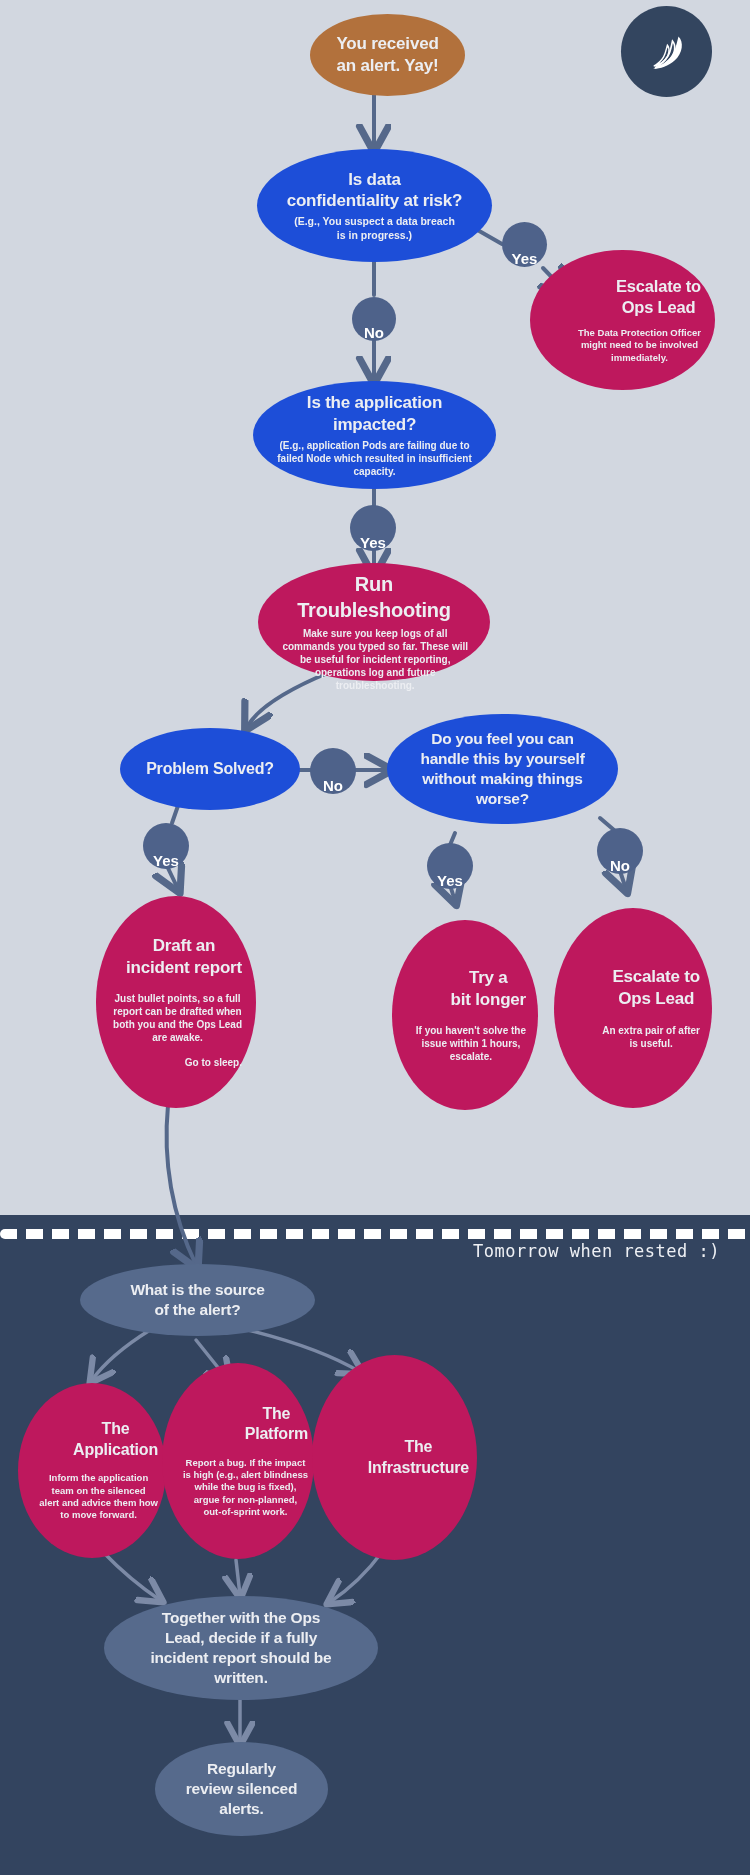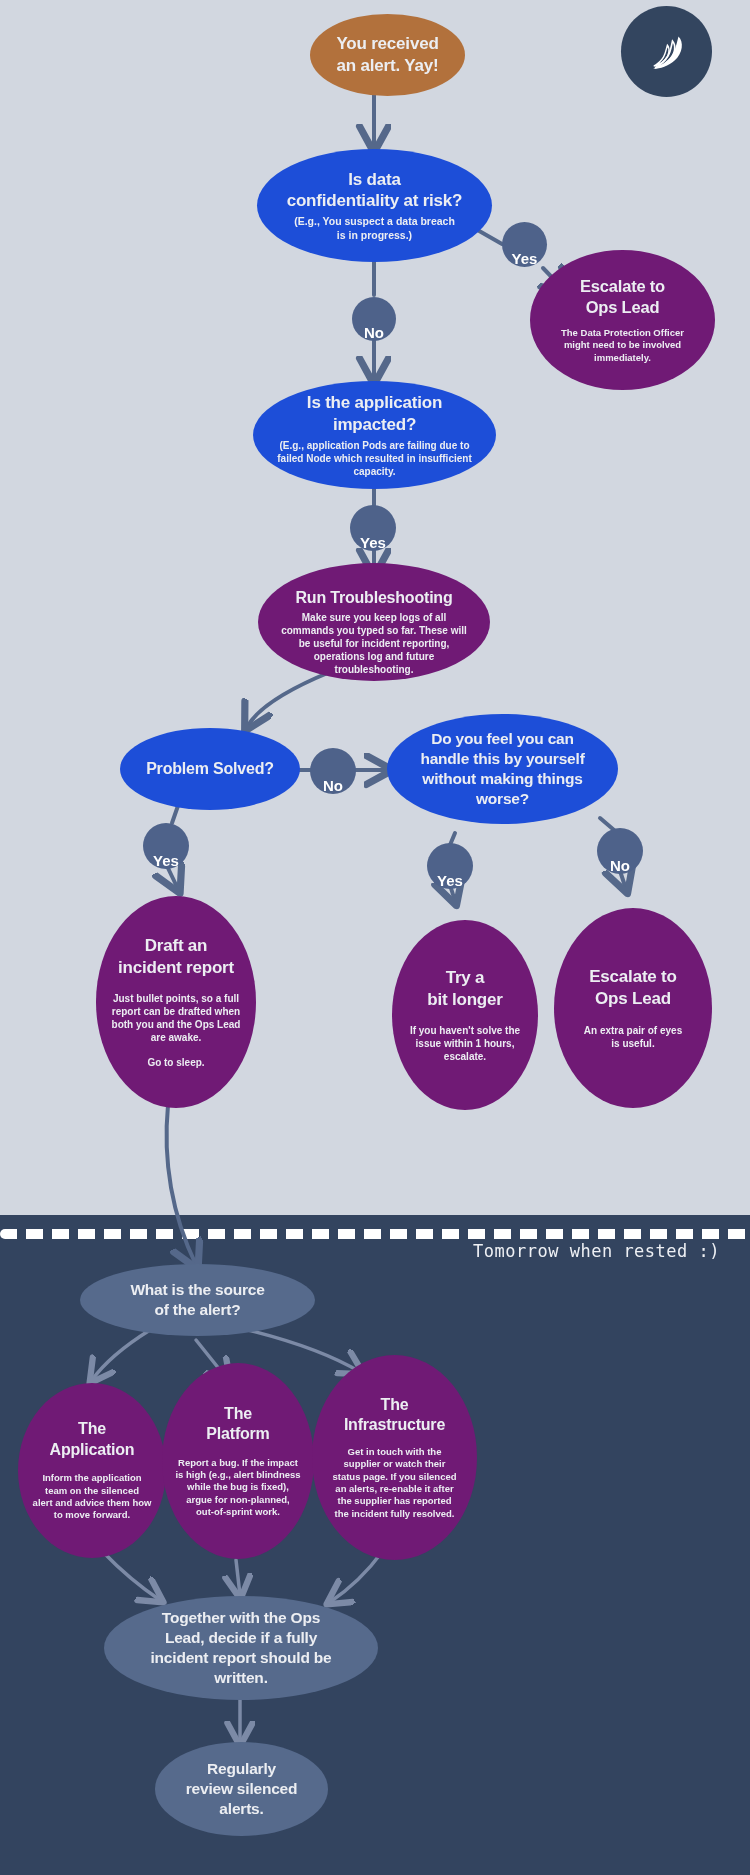--- a/index.html
+++ b/index.html
@@ -32,21 +32,21 @@
     text-align:center;
     color:#eceef2;
     box-sizing:border-box;
   }
   .node .title{font-weight:bold;line-height:1.28;letter-spacing:-.2px;}
   .node .sub{font-weight:bold;line-height:1.3;margin-top:3px;}
   .node .sub2{font-weight:bold;line-height:1.3;margin-top:12px;}
 
   .oval{border-radius:50%;}
   .blue{background:#1d4ed8;}
-  .tan{background:#701a75;}
+  .tan{background:#be185d;align-items:flex-end;}
   .orange{background:#b2713c;}
   .night-blue{background:#566a8c;}
 
   
   .pill{
     position:absolute;border-radius:50%;background:#4e628a;
     color:#fff;font-weight:bold;font-size:15px;
     display:flex;align-items:flex-end;justify-content:center;
   }
 
@@ -173,21 +173,21 @@
     <div class="sub" style="font-size:10px;white-space:pre-line;text-align:center;">(E.g., application Pods are failing due to
 failed Node which resulted in insufficient
 capacity.</div>
   </div>
 
   <div class="pill" style="left:350px;top:505px;width:46px;height:46px;">
     <span>Yes</span>
   </div>
 
   <div class="node oval tan" style="left:258px;top:563px;width:232px;height:118px;padding:0 22px;">
-    <div class="title" style="font-size:16px;white-space:pre-line;margin-top:20px;">Run Troubleshooting</div>
+    <div class="title" style="font-size:20px;white-space:pre-line;margin-top:20px;">Run Troubleshooting</div>
     <div class="sub" style="font-size:10px;white-space:pre-line;">Make sure you keep logs of all
 commands you typed so far. These will
 be useful for incident reporting,
 operations log and future
 troubleshooting.</div>
   </div>
 
   <div class="node oval blue" style="left:120px;top:728px;width:180px;height:82px;padding:0 10px;">
     <div class="title" style="font-size:16px;white-space:pre-line;">Problem Solved?</div>
   </div>
@@ -229,21 +229,21 @@
     <div class="title" style="font-size:17px;white-space:pre-line;">Try a
 bit longer</div>
     <div class="sub" style="font-size:10px;white-space:pre-line;margin-top:14px;">If you haven't solve the
 issue within 1 hours,
 escalate.</div>
   </div>
 
   <div class="node oval tan" style="left:554px;top:908px;width:158px;height:200px;padding:0 12px;">
     <div class="title" style="font-size:17px;white-space:pre-line;">Escalate to
 Ops Lead</div>
-    <div class="sub" style="font-size:10px;white-space:pre-line;margin-top:14px;">An extra pair of eyes
+    <div class="sub" style="font-size:10px;white-space:pre-line;margin-top:14px;">An extra pair of after
 is useful.</div>
   </div>
 
   <div class="tomorrow-label">Tomorrow when rested :)</div>
 
   <div class="node oval night-blue" style="left:80px;top:1264px;width:235px;height:72px;padding:0 16px;">
     <div class="title" style="font-size:15.5px;white-space:pre-line;">What is the source
 of the alert?</div>
   </div>
 
@@ -262,26 +262,20 @@
     <div class="sub" style="font-size:9.5px;white-space:pre-line;margin-top:12px;">Report a bug. If the impact
 is high (e.g., alert blindness
 while the bug is fixed),
 argue for non-planned,
 out-of-sprint work.</div>
   </div>
 
   <div class="node oval tan" style="left:312px;top:1355px;width:165px;height:205px;padding:0 8px;">
     <div class="title" style="font-size:16px;white-space:pre-line;">The
 Infrastructure</div>
-    <div class="sub" style="font-size:9.5px;white-space:pre-line;margin-top:10px;">Get in touch with the
-supplier or watch their
-status page. If you silenced
-an alerts, re-enable it after
-the supplier has reported
-the incident fully resolved.</div>
   </div>
 
   <div class="node oval night-blue" style="left:104px;top:1596px;width:274px;height:104px;padding:0 22px;">
     <div class="title" style="font-size:15.5px;white-space:pre-line;">Together with the Ops
 Lead, decide if a fully
 incident report should be
 written.</div>
   </div>
 
   <div class="node oval night-blue" style="left:155px;top:1742px;width:173px;height:94px;padding:0 14px;">

